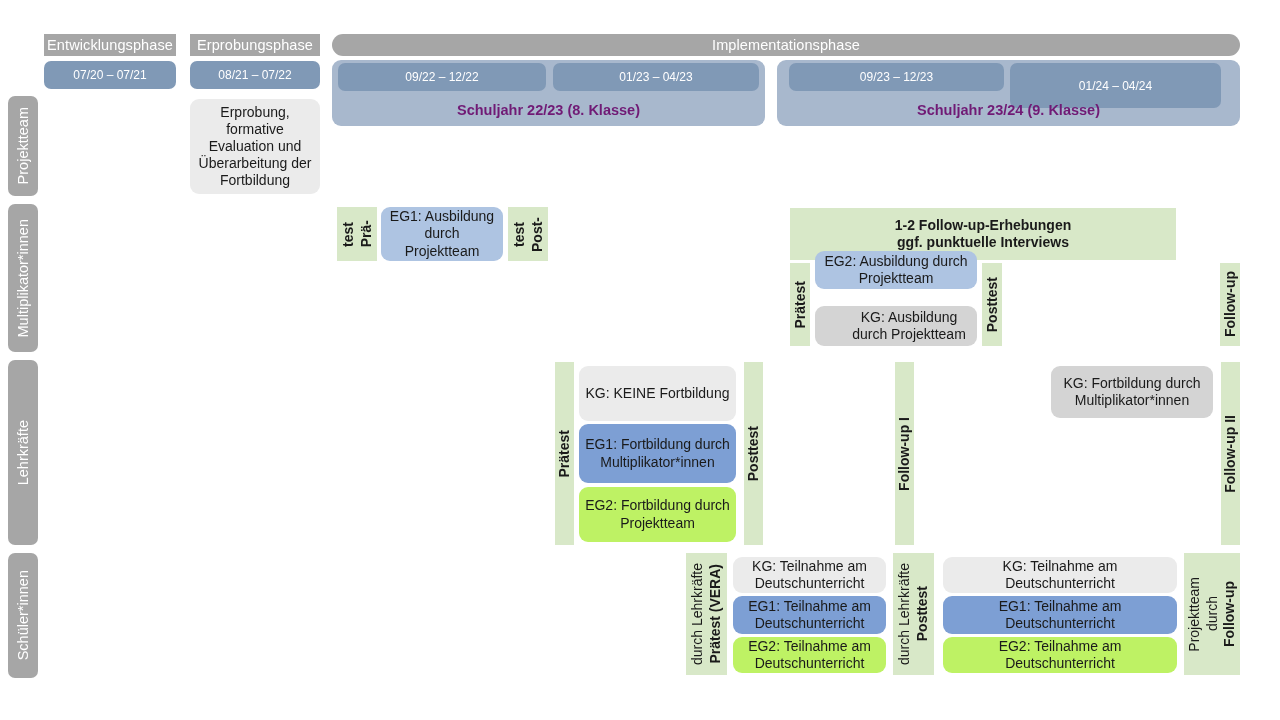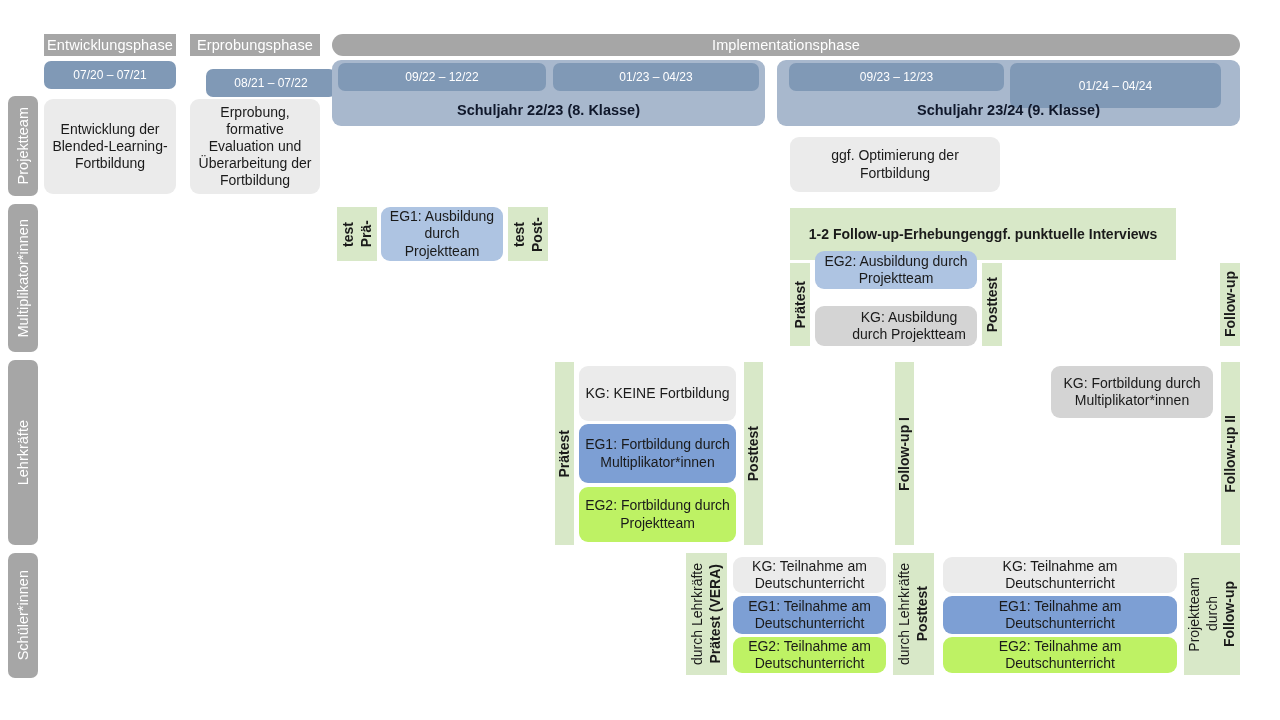--- a/index.html
+++ b/index.html
@@ -41,21 +41,21 @@
     align-items: center;
     justify-content: center;
     font-size: 12px;
     text-align: right;
   }
   .year-wrap {
     background: #a8b8cd;
     border-radius: 9px;
   }
   .year-label {
-    color: #0f172a;
+    color: #701a75;
     font-weight: bold;
     font-size: 14.5px;
     display: flex;
     align-items: center;
     justify-content: center;
     width: 100%;
     height: 100%;
   }
 
   .rail {
@@ -137,21 +137,21 @@
   <div class="abs phase-header" style="left:190px; top:34px; width:130px; height:22px;">
     <span>Erprobungsphase</span>
   </div>
   <div class="abs phase-header" style="left:332px; top:34px; width:908px; height:22px;border-radius:11px;">
     <span>Implementationsphase</span>
   </div>
 
   <div class="abs date-chip" style="left:44px; top:61px; width:132px; height:28px;">
     <span>07/20 – 07/21</span>
   </div>
-  <div class="abs date-chip" style="left:190px; top:69px; width:130px; height:28px;margin-left:16px;">
+  <div class="abs date-chip" style="left:190px; top:61px; width:130px; height:28px;">
     <span>08/21 – 07/22</span>
   </div>
 
   <div class="abs year-wrap" style="left:332px; top:60px; width:433px; height:66px;">
     <div class="abs date-chip" style="left:6px; top:3px; width:208px; height:28px;">
       <span>09/22 – 12/22</span>
     </div>
     <div class="abs date-chip" style="left:221px; top:3px; width:206px; height:28px;">
       <span>01/23 – 04/23</span>
     </div>
@@ -178,49 +178,43 @@
   <div class="abs rail" style="left:8px; top:204px; width:30px; height:148px;">
     <span>Multiplikator*innen</span>
   </div>
   <div class="abs rail" style="left:8px; top:360px; width:30px; height:185px;">
     <span>Lehrkräfte</span>
   </div>
   <div class="abs rail" style="left:8px; top:553px; width:30px; height:125px;">
     <span>Schüler*innen</span>
   </div>
 
-  <div class="abs card gray" style="left:44px; top:99px; width:132px; height:95px;">
-    <span>Entwicklung der Blended-Learning-Fortbildung</span>
-  </div>
   <div class="abs card gray" style="left:190px; top:99px; width:130px; height:95px;">
     <span>Erprobung, formative Evaluation und Überarbeitung der Fortbildung</span>
   </div>
-  <div class="abs card gray" style="left:790px; top:137px; width:210px; height:55px;">
-    <span>ggf. Optimierung der Fortbildung</span>
-  </div>
 
   <div class="abs green" style="left:337px; top:207px; width:40px; height:54px;">
     <div class="vstack">
       <div class="vtext">Prä-</div>
       <div class="vtext">test</div>
     </div>
   </div>
 
   <div class="abs card blue-light" style="left:381px; top:207px; width:122px; height:54px;">
     <span>EG1: Ausbildung durch Projektteam</span>
   </div>
 
   <div class="abs green" style="left:508px; top:207px; width:40px; height:54px;">
     <div class="vstack">
       <div class="vtext">Post-</div>
       <div class="vtext">test</div>
     </div>
   </div>
 
-  <div class="abs green bold" style="left:790px; top:208px; width:386px; height:52px; flex-direction:row;justify-content:center;">
+  <div class="abs green bold" style="left:790px; top:208px; width:386px; height:52px; flex-direction:column;justify-content:center;">
     <div>1-2 Follow-up-Erhebungen</div>
     <div>ggf. punktuelle Interviews</div>
   </div>
 
   <div class="abs green" style="left:790px; top:263px; width:20px; height:83px;">
     <div class="vtext">Prätest</div>
   </div>
 
   <div class="abs card blue-light" style="left:815px; top:251px; width:162px; height:38px;">
     <span>EG2:  Ausbildung durch Projektteam</span>

